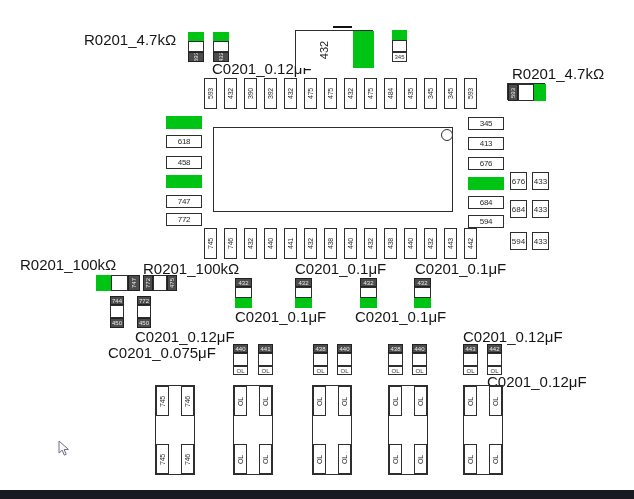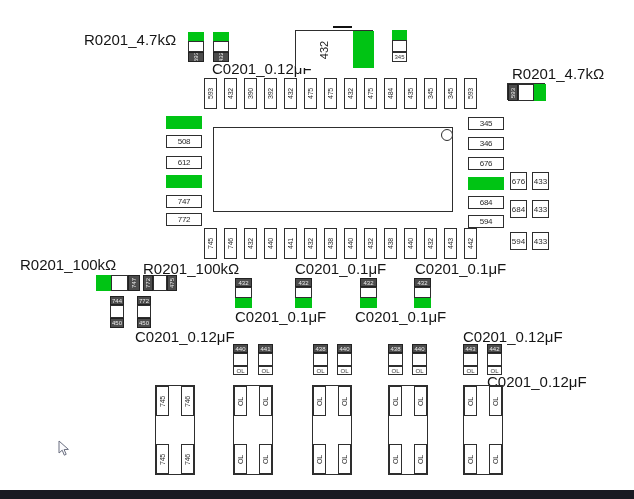--- a/index.html
+++ b/index.html
@@ -43,20 +43,21 @@
 <div class="lbl" style="left: 84px; top: 31px;">R0201_4.7kΩ</div>
     <div class="lbl" style="left: 212px; top: 60px;">C0201_0.12μF</div>
     <div class="lbl" style="left: 512px; top: 65px;">R0201_4.7kΩ</div>
     <div class="lbl" style="left: 20px; top: 256px;">R0201_100kΩ</div>
     <div class="lbl" style="left: 143px; top: 260px;">R0201_100kΩ</div>
     <div class="lbl" style="left: 295px; top: 260px;">C0201_0.1μF</div>
     <div class="lbl" style="left: 415px; top: 260px;">C0201_0.1μF</div>
     <div class="lbl" style="left: 235px; top: 308px;">C0201_0.1μF</div>
     <div class="lbl" style="left: 355px; top: 308px;">C0201_0.1μF</div>
     <div class="lbl" style="left: 135px; top: 328px;">C0201_0.12μF</div>
+    <div class="lbl" style="left: 108px; top: 344px;">C0201_0.075μF</div>
     <div class="lbl" style="left: 463px; top: 328px;">C0201_0.12μF</div>
     <div class="lbl" style="left: 487px; top: 373px;">C0201_0.12μF</div>
     <div class="mark" style="left: 333px; top: 26px; width: 19px; height: 2px;"></div>
     <div class="icbody" style="left: 213px; top: 127px; width: 240px; height: 85px;"></div>
     <div class="pin1" style="left: 441px; top: 129px; width: 12px; height: 12px;"></div>
     <div class="pad" style="left: 204px; top: 78px; width: 13px; height: 31px;">
       <span class="rot rowtxt">593</span>
     </div>
     <div class="pad" style="left: 224px; top: 78px; width: 13px; height: 31px;">
       <span class="rot rowtxt">432</span>
@@ -134,37 +135,37 @@
       <span class="rot rowtxt">432</span>
     </div>
     <div class="pad" style="left: 444px; top: 228px; width: 13px; height: 31px;">
       <span class="rot rowtxt">443</span>
     </div>
     <div class="pad" style="left: 464px; top: 228px; width: 13px; height: 31px;">
       <span class="rot rowtxt">442</span>
     </div>
     <div class="greenpad" style="left: 166px; top: 116px; width: 36px; height: 13px;"></div>
     <div class="pad" style="left: 166px; top: 135px; width: 36px; height: 13px;">
-      <span class="coltxt">508</span>
+      <span class="coltxt">618</span>
     </div>
     <div class="pad" style="left: 166px; top: 156px; width: 36px; height: 13px;">
-      <span class="coltxt">612</span>
+      <span class="coltxt">458</span>
     </div>
     <div class="greenpad" style="left: 166px; top: 175px; width: 36px; height: 13px;"></div>
     <div class="pad" style="left: 166px; top: 195px; width: 36px; height: 13px;">
       <span class="coltxt">747</span>
     </div>
     <div class="pad" style="left: 166px; top: 213px; width: 36px; height: 13px;">
       <span class="coltxt">772</span>
     </div>
     <div class="pad" style="left: 468px; top: 117px; width: 36px; height: 13px;">
       <span class="coltxt">345</span>
     </div>
     <div class="pad" style="left: 468px; top: 137px; width: 36px; height: 13px;">
-      <span class="coltxt">346</span>
+      <span class="coltxt">413</span>
     </div>
     <div class="pad" style="left: 468px; top: 157px; width: 36px; height: 13px;">
       <span class="coltxt">676</span>
     </div>
     <div class="greenpad" style="left: 468px; top: 177px; width: 36px; height: 13px;"></div>
     <div class="pad" style="left: 468px; top: 196px; width: 36px; height: 13px;">
       <span class="coltxt">684</span>
     </div>
     <div class="pad" style="left: 468px; top: 215px; width: 36px; height: 13px;">
       <span class="coltxt">594</span>

